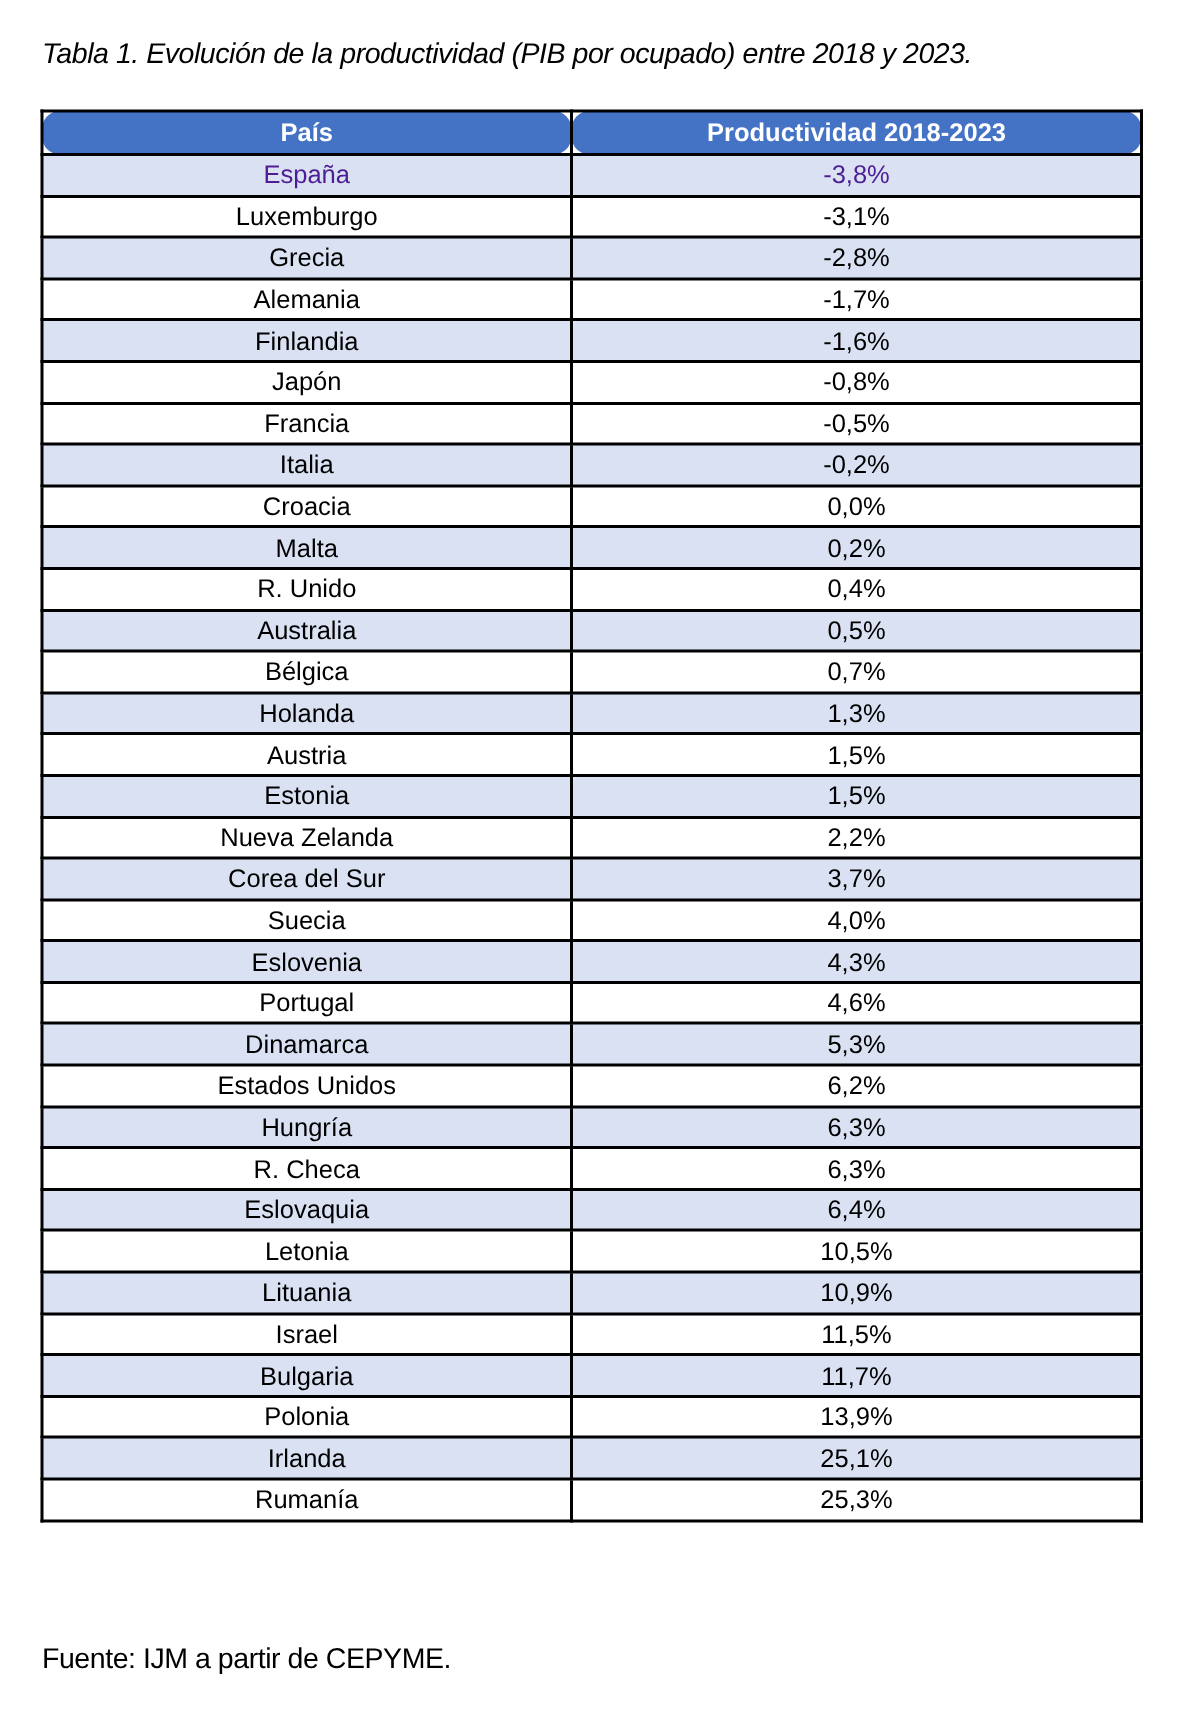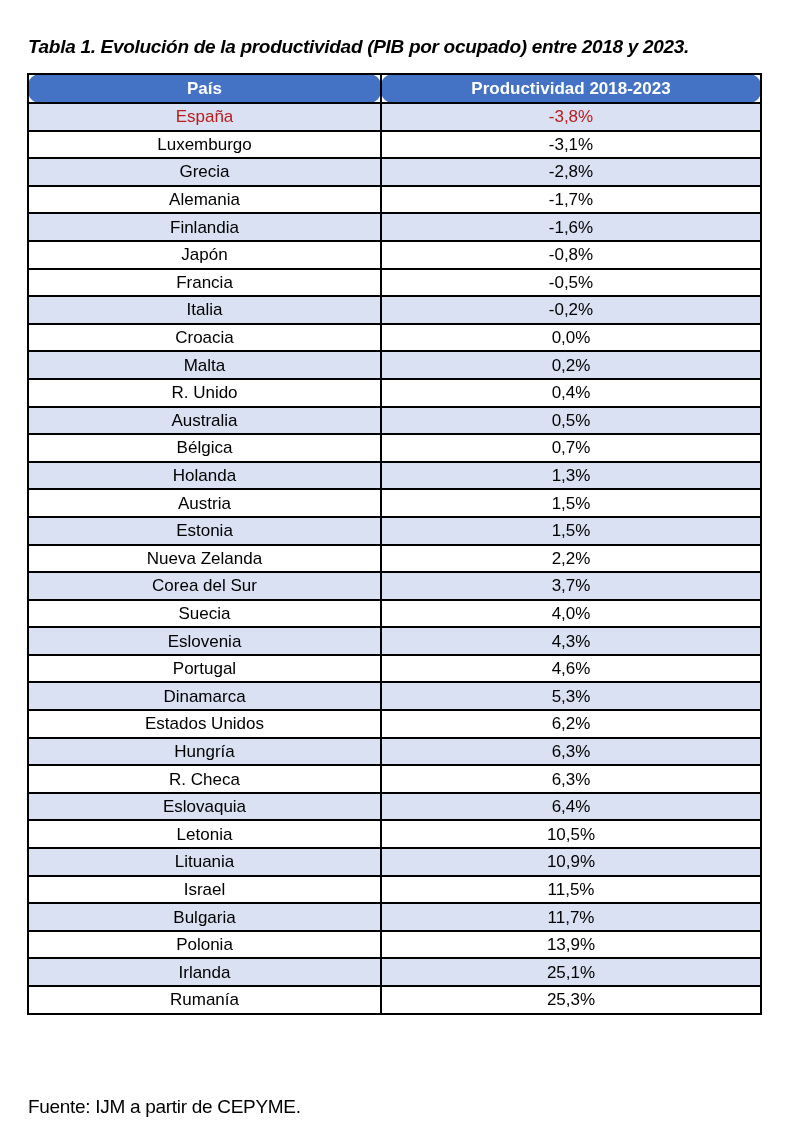--- a/index.html
+++ b/index.html
@@ -1,26 +1,26 @@
 <!DOCTYPE html>
 <html><head>
 <meta charset="utf-8">
 <style>
   html, body { margin: 0; padding: 0; background: #ffffff; }
   body { width: 787px; height: 1143px; position: relative; font-family: "Liberation Sans", "DejaVu Sans", sans-serif; color: #000; }
-  .caption { position: absolute; left: 28px; top: 36px; font-size: 19px; font-style: italic; letter-spacing: -0.3px; white-space: nowrap; font-weight: bold; }
+  .caption { position: absolute; left: 28px; top: 26px; font-size: 19px; font-style: italic; letter-spacing: -0.3px; white-space: nowrap; }
   .source { position: absolute; left: 28px; top: 1096px; font-size: 19px; letter-spacing: -0.3px; white-space: nowrap; }
   table.data { position: absolute; left: 27px; top: 73px; width: 733px; border-collapse: collapse; table-layout: fixed; }
   table.data col.c1 { width: 353px; }
   table.data col.c2 { width: 380px; }
   table.data th, table.data td { border: 2px solid #000; text-align: center; padding: 0; font-size: 17px; line-height: 1; }
   table.data th { background: #4472C4; color: #fff; font-weight: bold; height: 27px; border-radius: 12px; }
   table.data td { height: 25.6px; }
   table.data tr.shaded td { background: #D9E1F2; }
-  table.data tr.highlight td { color: #b91c1c; margin-left: 19px; }
+  table.data tr.highlight td { color: #4c1d95; margin-left: 19px; }
 </style>
 </head>
 <body>
 
 <div class="caption">Tabla 1. Evolución de la productividad (PIB por ocupado) entre 2018 y 2023.</div>
 
 <table class="data">
   <colgroup>
       <col class="c1">
       <col class="c2">

